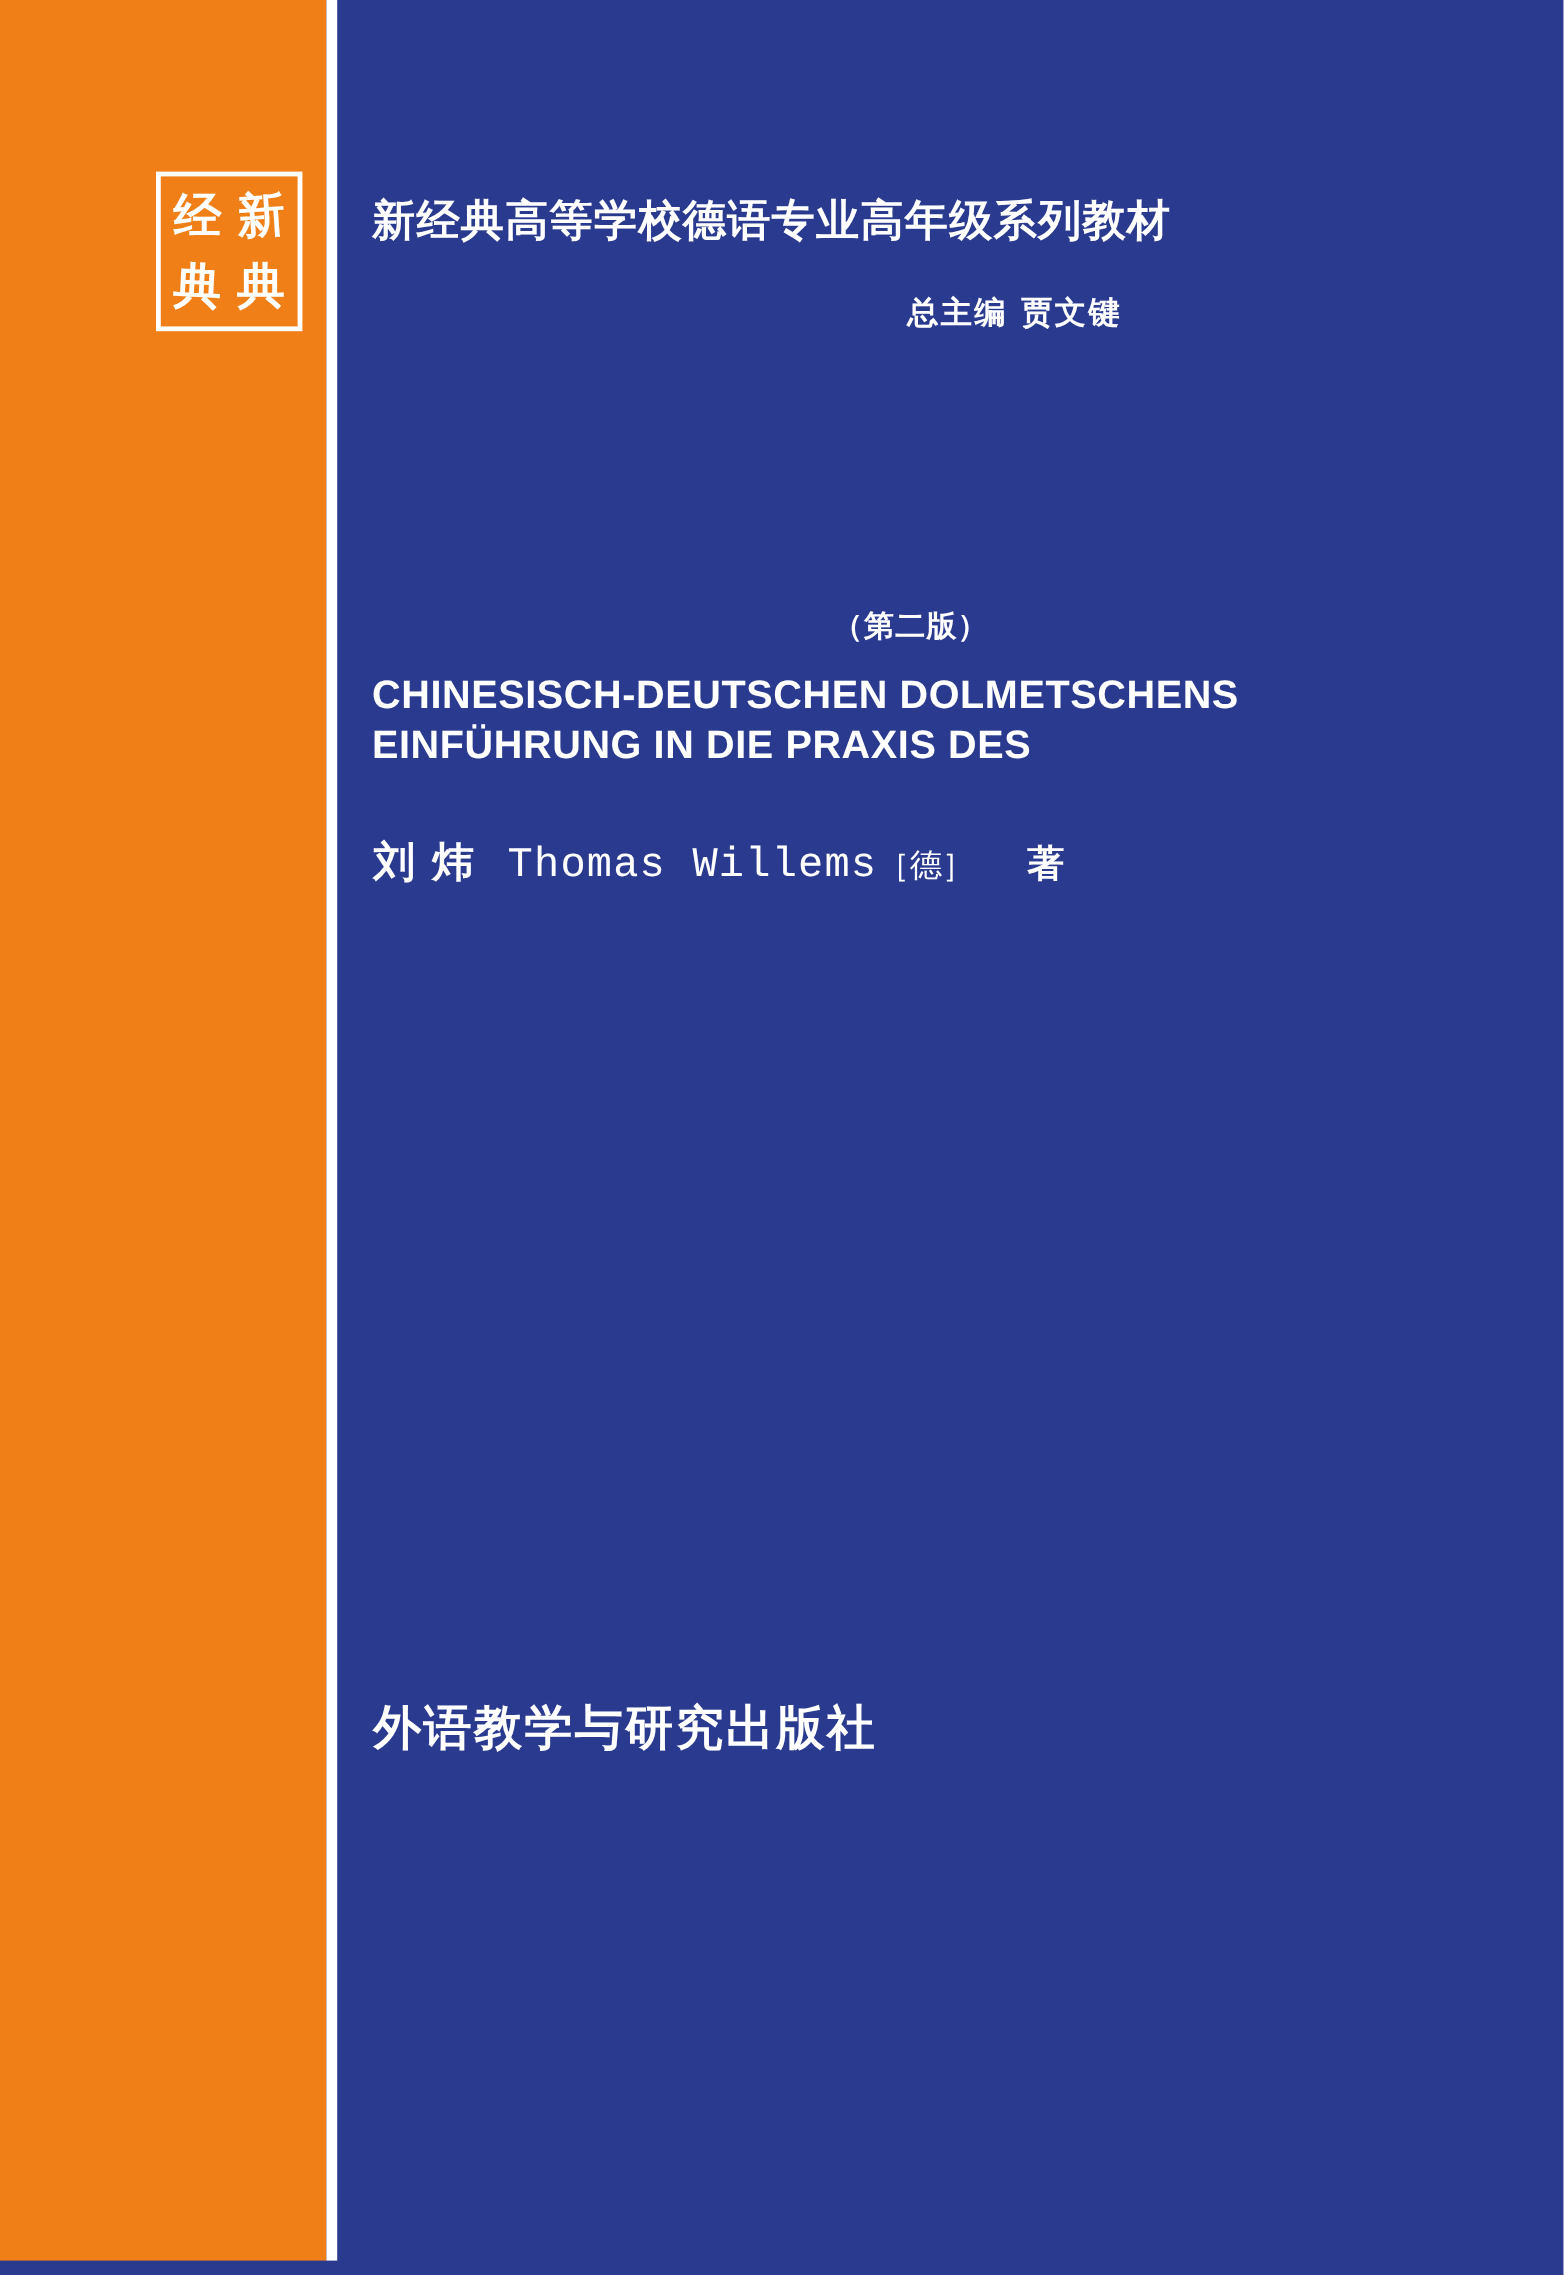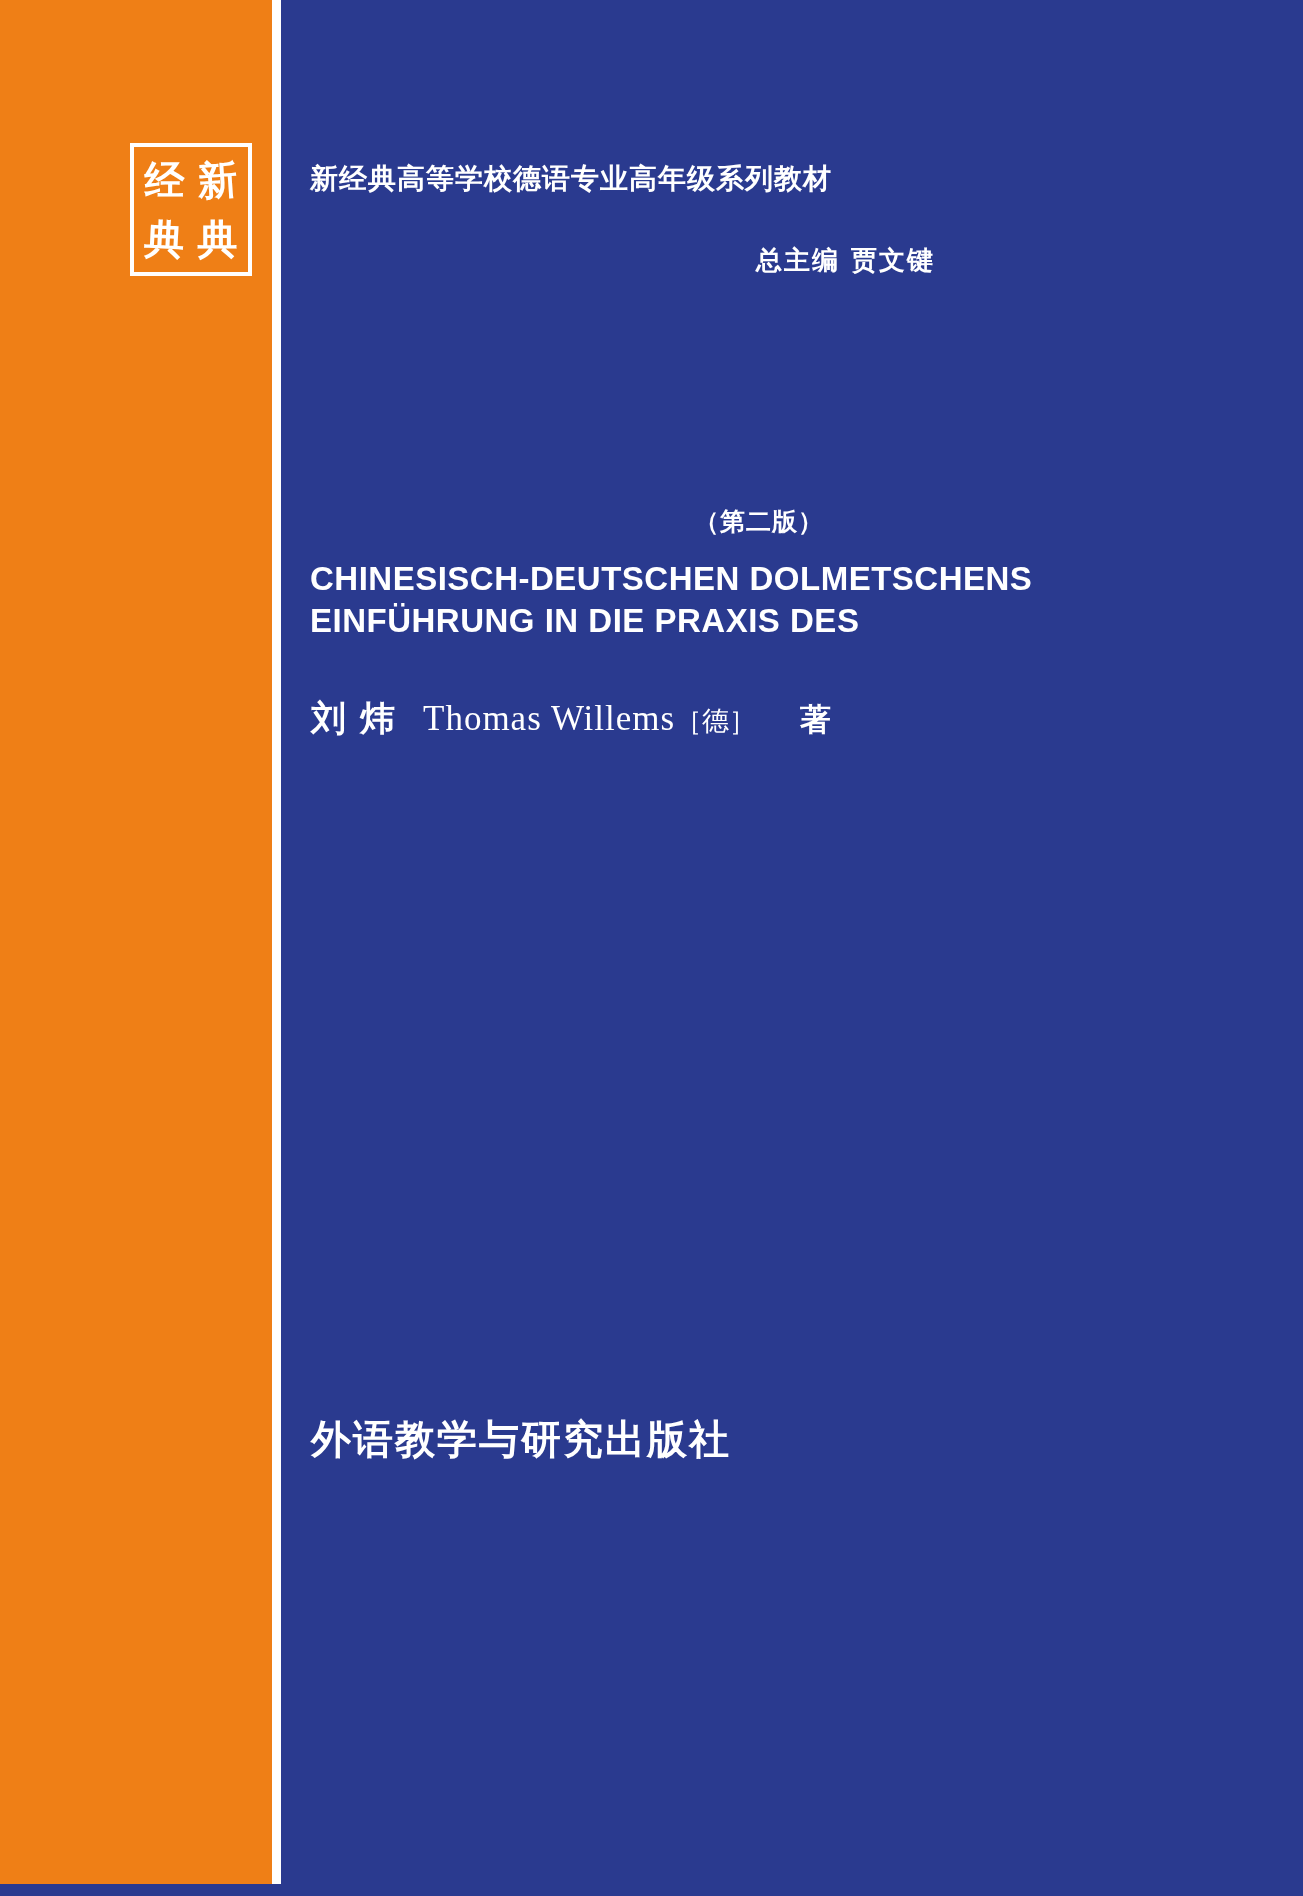--- a/index.html
+++ b/index.html
@@ -84,21 +84,21 @@
   .seal-g4 { grid-column: 2; grid-row: 2; }
 
   .series-line {
     position: absolute;
     left: 29px;
     top: 160px;
     width: 700px;
     color: #ffffff;
     font-family: "DejaVu Sans", sans-serif;
     font-weight: 700;
-    font-size: 28px;
+    font-size: 36px;
     letter-spacing: 1px;
     white-space: nowrap;
   }
   .editor-line {
     position: absolute;
     left: 29px;
     top: 243px;
     width: 700px;
     text-align: right;
     padding-right: 75px;
@@ -158,21 +158,21 @@
     font-weight: 400;
     font-size: 35px;
     white-space: nowrap;
   }
   .authors .cn-name {
     font-family: "DejaVu Sans", sans-serif;
     font-weight: 700;
     letter-spacing: 14px;
   }
   .authors .latin-name {
-    font-family: Liberation Serif, serif;
+    font-family: Liberation Mono, monospace;
     font-weight: 400;
     padding-left: 14px;
     letter-spacing: 1px;
   }
   .authors .country {
     font-family: "DejaVu Sans", sans-serif;
     font-size: 27px;
     font-weight: 500;
   }
   .authors .role {

